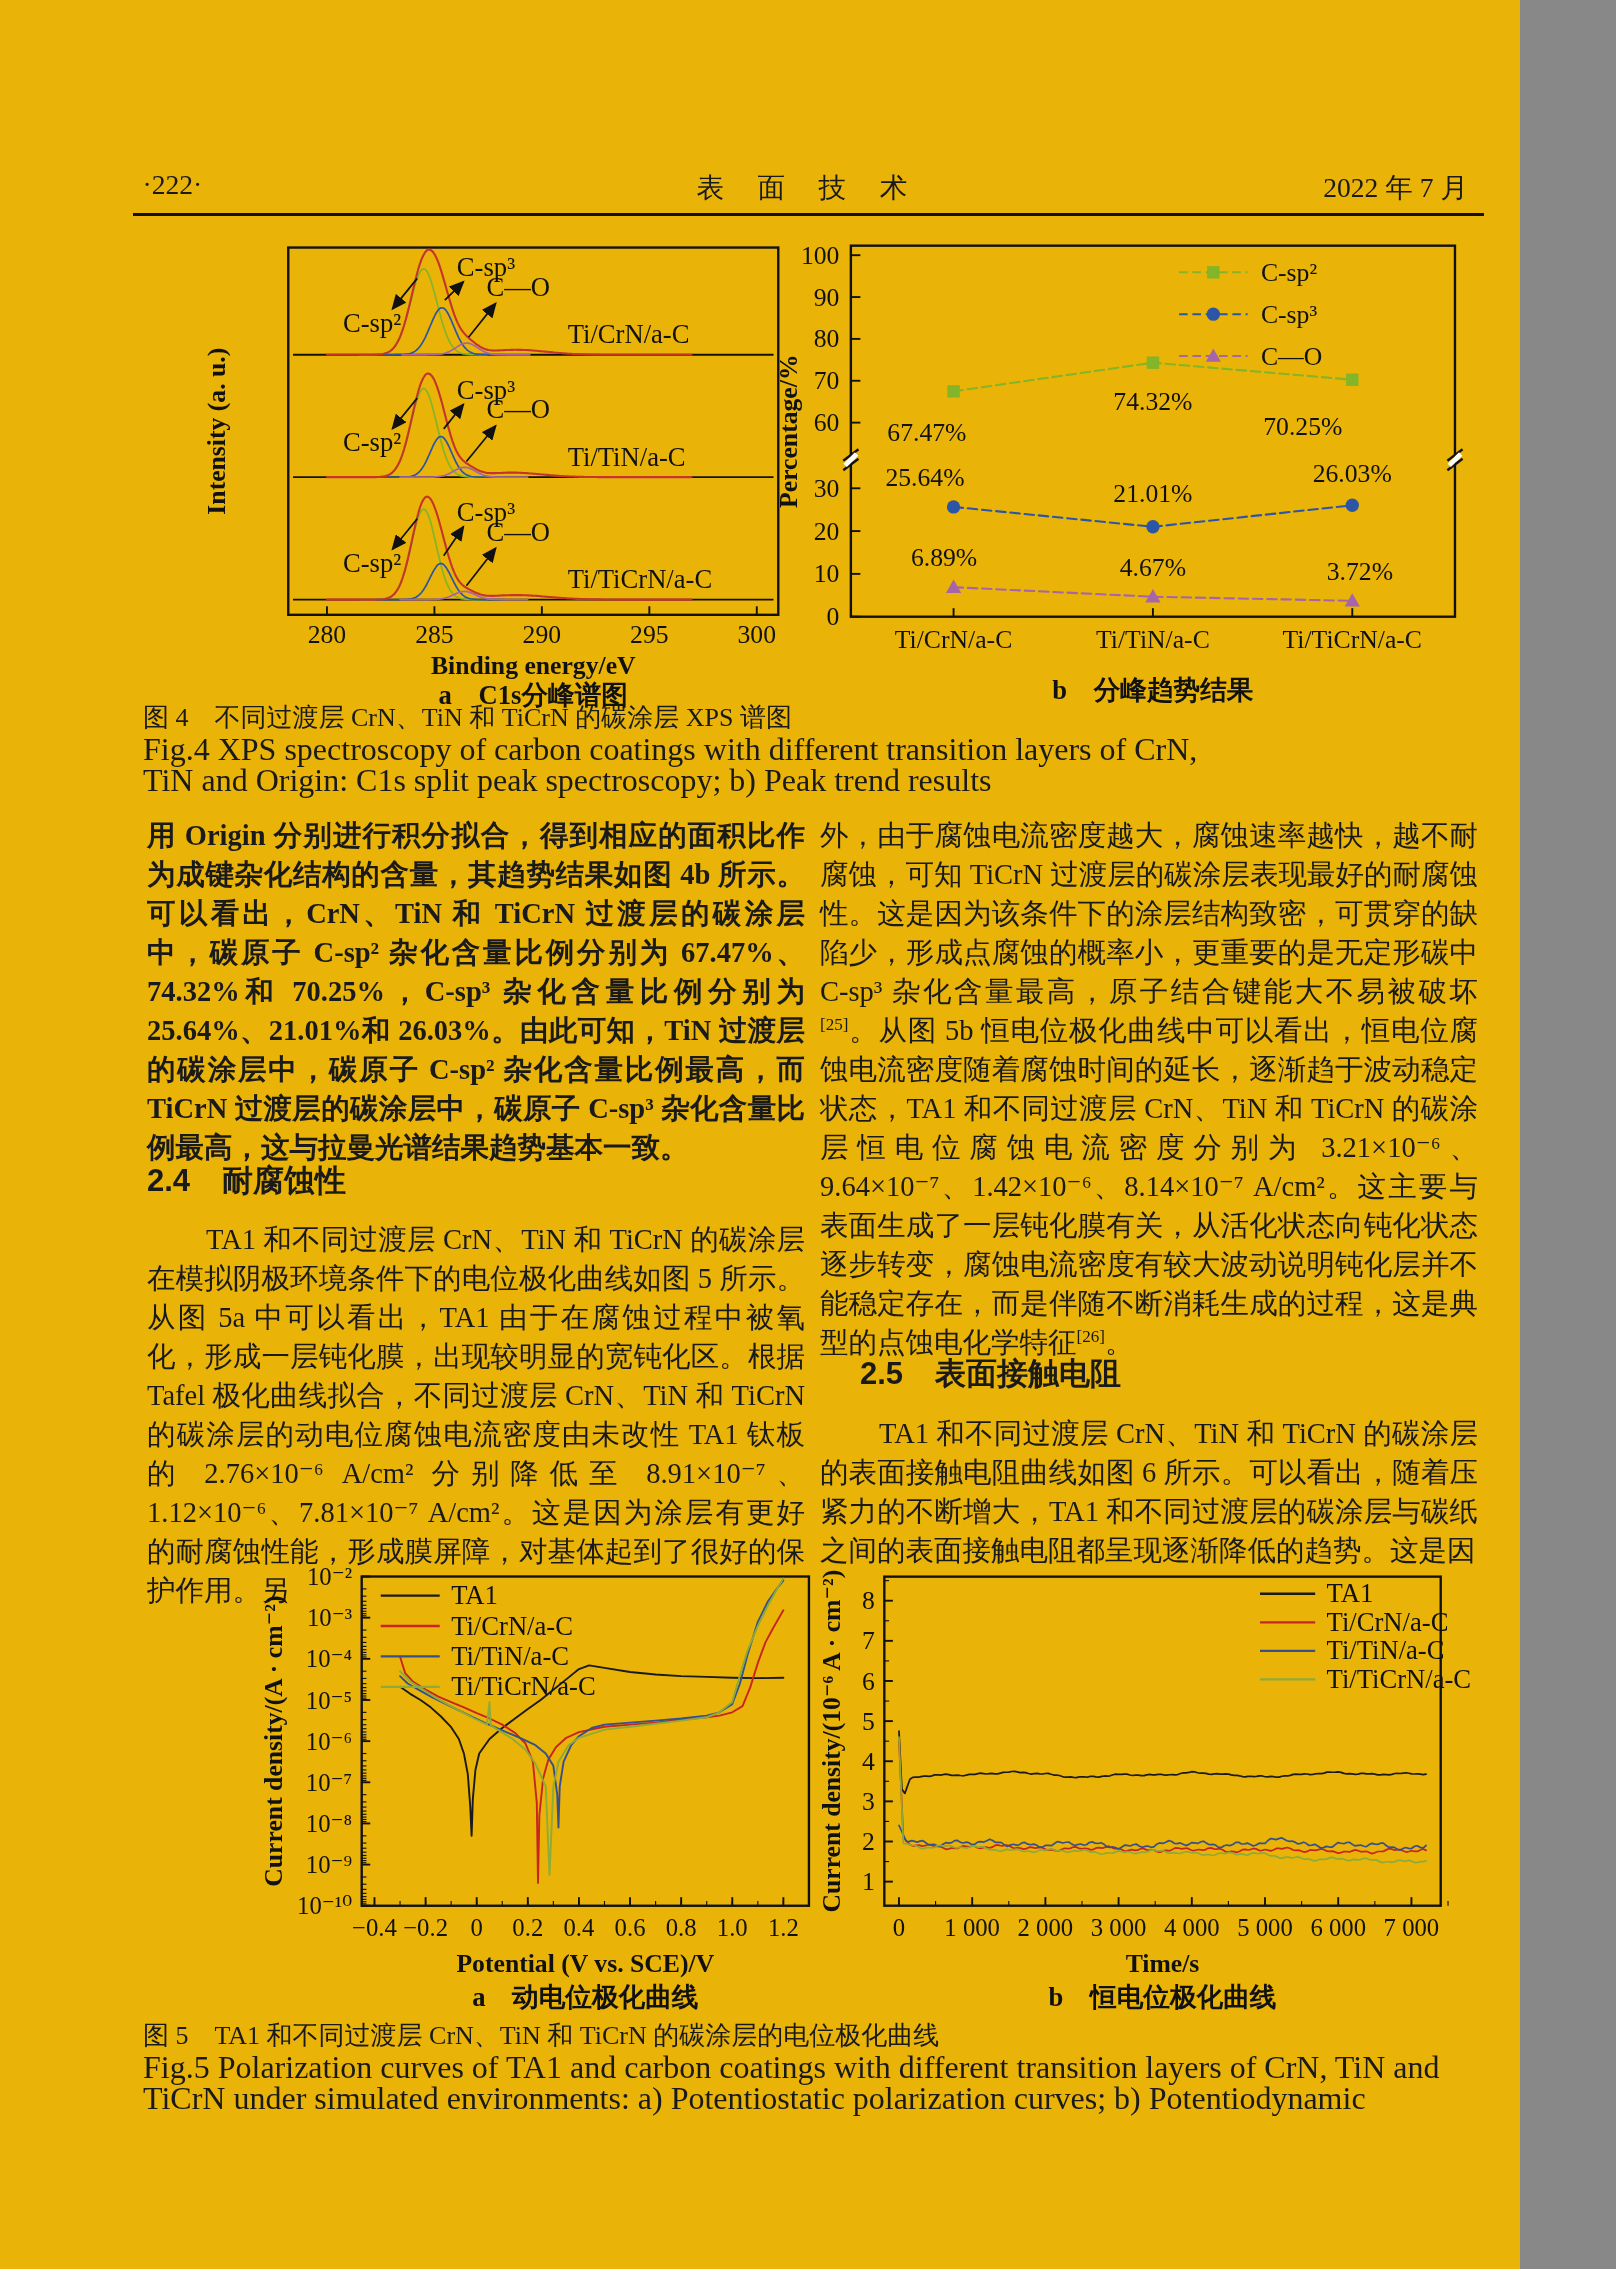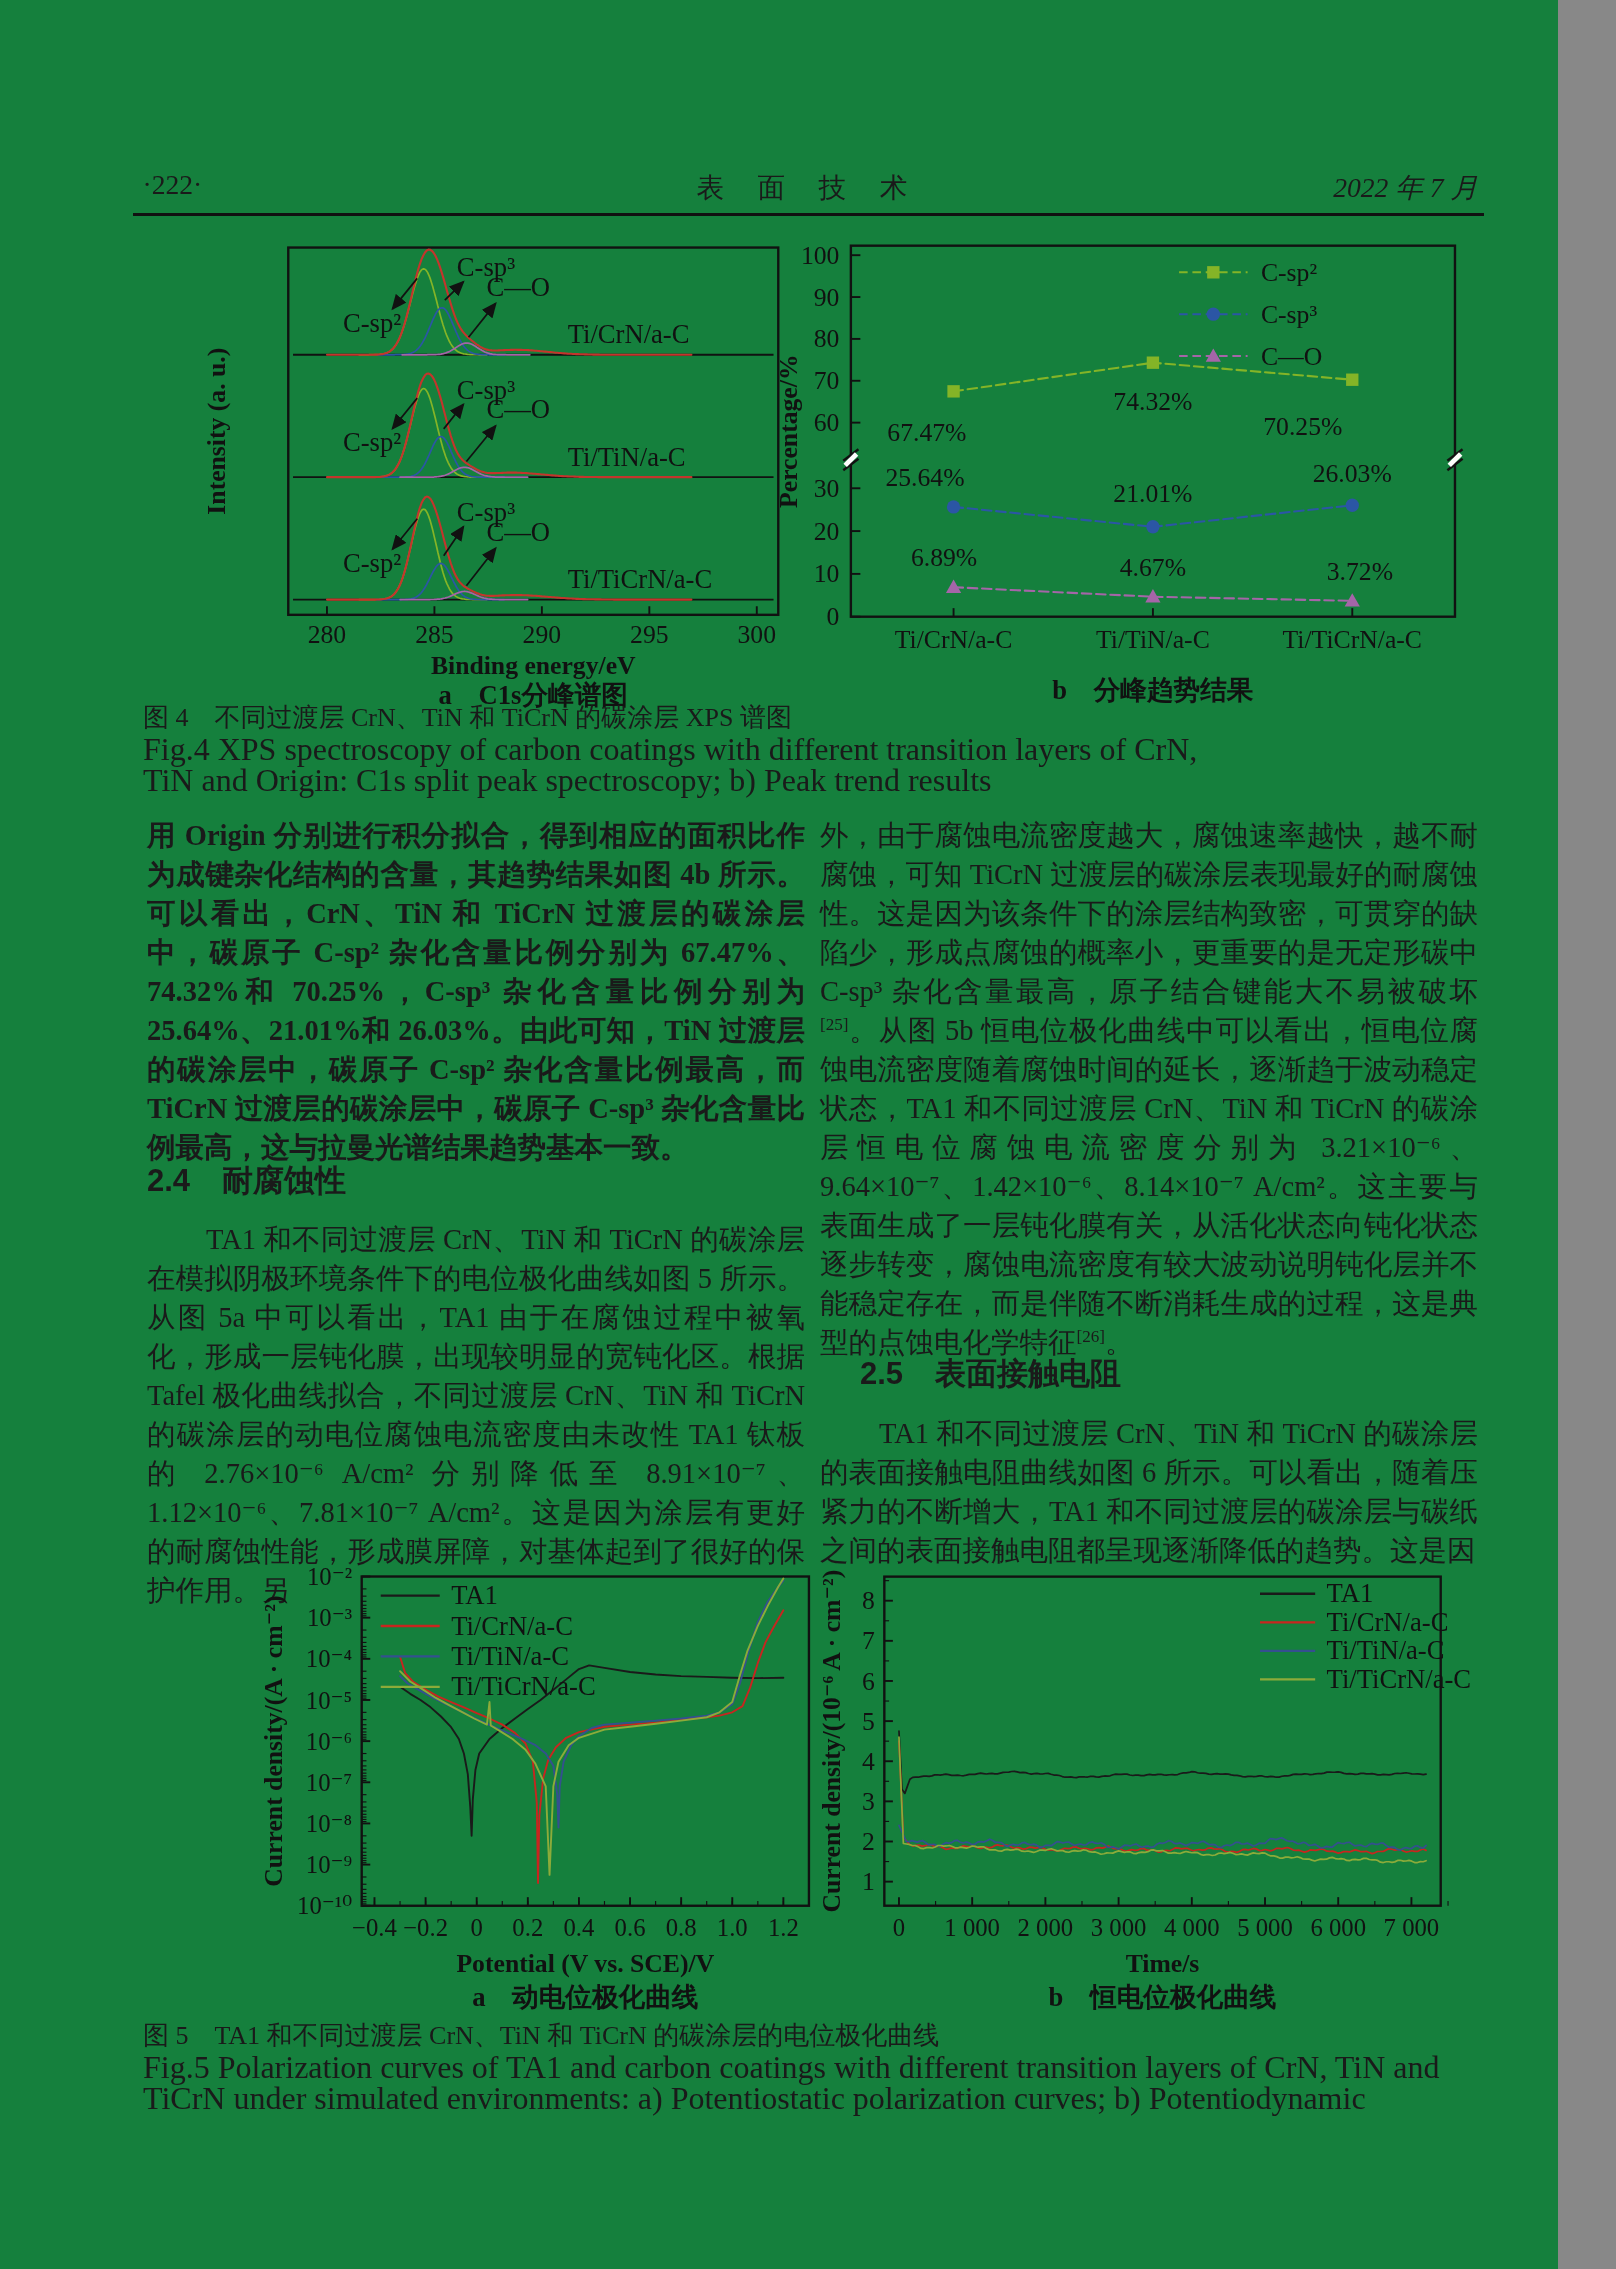--- a/index.html
+++ b/index.html
@@ -1,21 +1,21 @@
 <!DOCTYPE html>
 <html style="font-size:15px"><head>
 <meta charset="utf-8">
 <style>
   html,body{margin:0;padding:0;background:#888;}
-  .page{position:relative;width:1520px;height:2269px;background:#15803d;color:#1a1a1a;
-        font-family:"Liberation Serif","DejaVu Serif",serif;overflow:hidden;padding-left:38px;}
+  .page{position:relative;width:1520px;height:2269px;background:#eab308;color:#1a1a1a;
+        font-family:"Liberation Serif","DejaVu Serif",serif;overflow:hidden;}
   .header{position:absolute;left:133px;top:169px;width:1351px;height:38px;font-size:27.6px;}
   .pageno{position:absolute;left:9.5px;top:0;}
   .jtitle{position:absolute;left:0;right:0;text-align:center;letter-spacing:13.3px;}
-  .jdate{position:absolute;right:6px;top:0;font-style:italic;}
+  .jdate{position:absolute;right:16px;top:0;}
   .rule{position:absolute;left:133px;top:213px;width:1351px;height:0;border-top:3.8px solid #111;}
   .figwrap{position:absolute;}
   .para{position:absolute;width:658px;font-size:28.5px;line-height:39px;text-align:justify;}
   .para sup{font-size:0.6em;line-height:0;}
   .indent{text-indent:59px;}
   .heading{position:absolute;font-family:"Liberation Sans","DejaVu Sans",sans-serif;
            font-weight:bold;font-size:31px;text-align:center;}
   .heading .num{margin-right:32px;}
   .figcap{position:absolute;left:143px;width:1332px;text-align:left;}
   .figcap .zh{font-size:26px;line-height:32px;}

